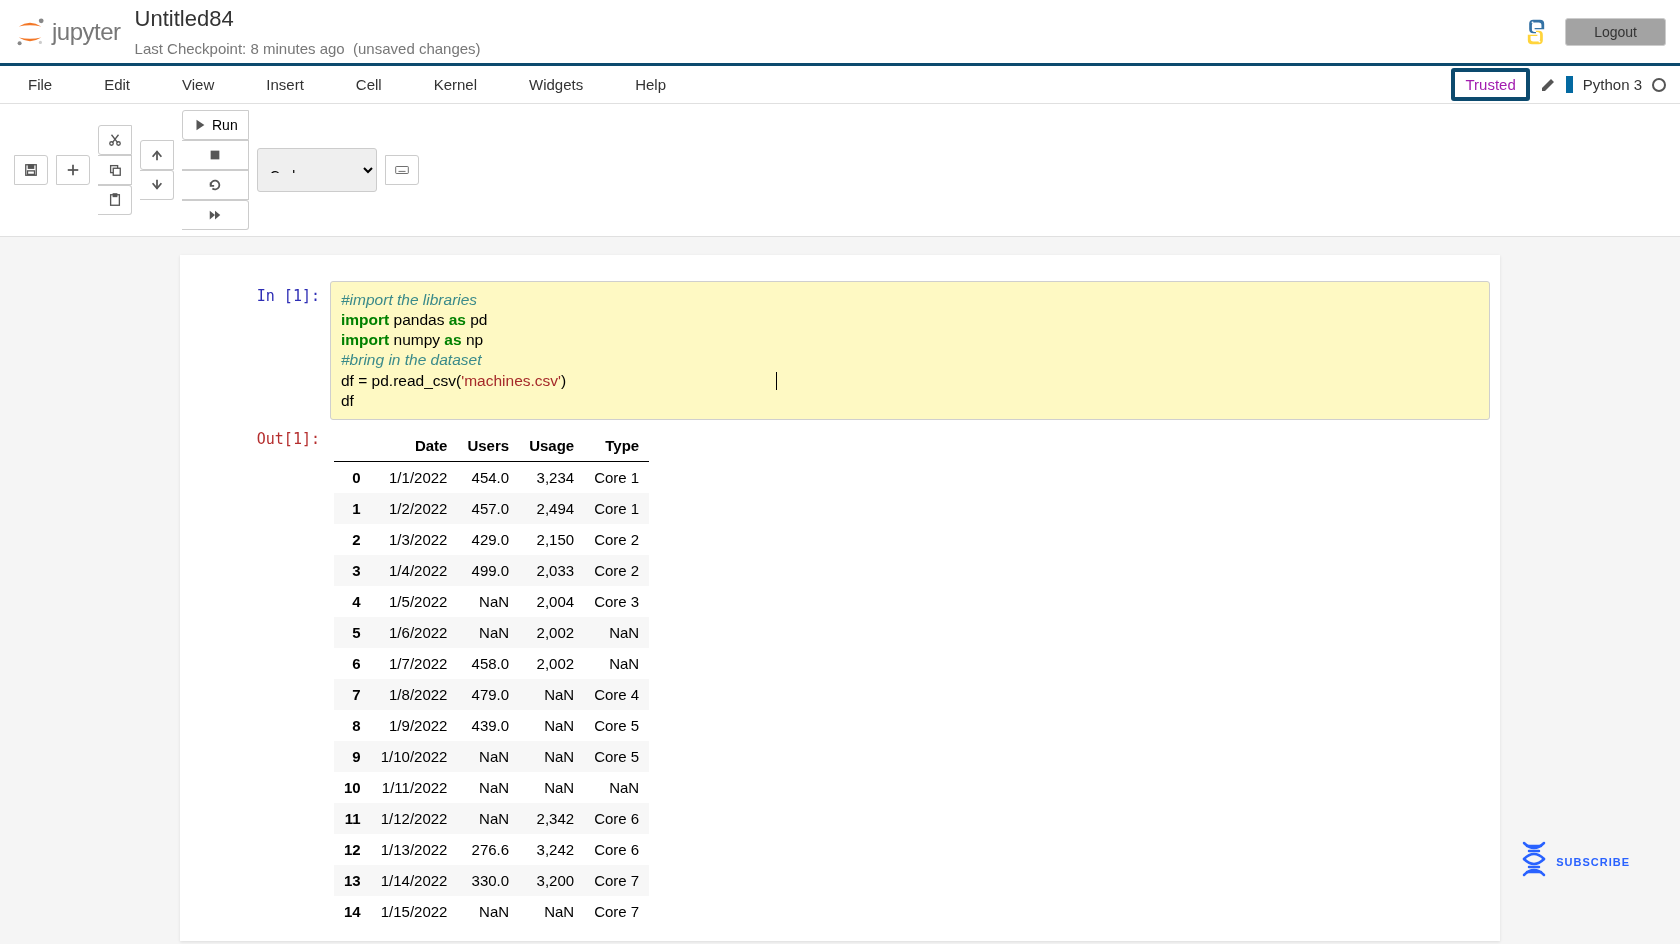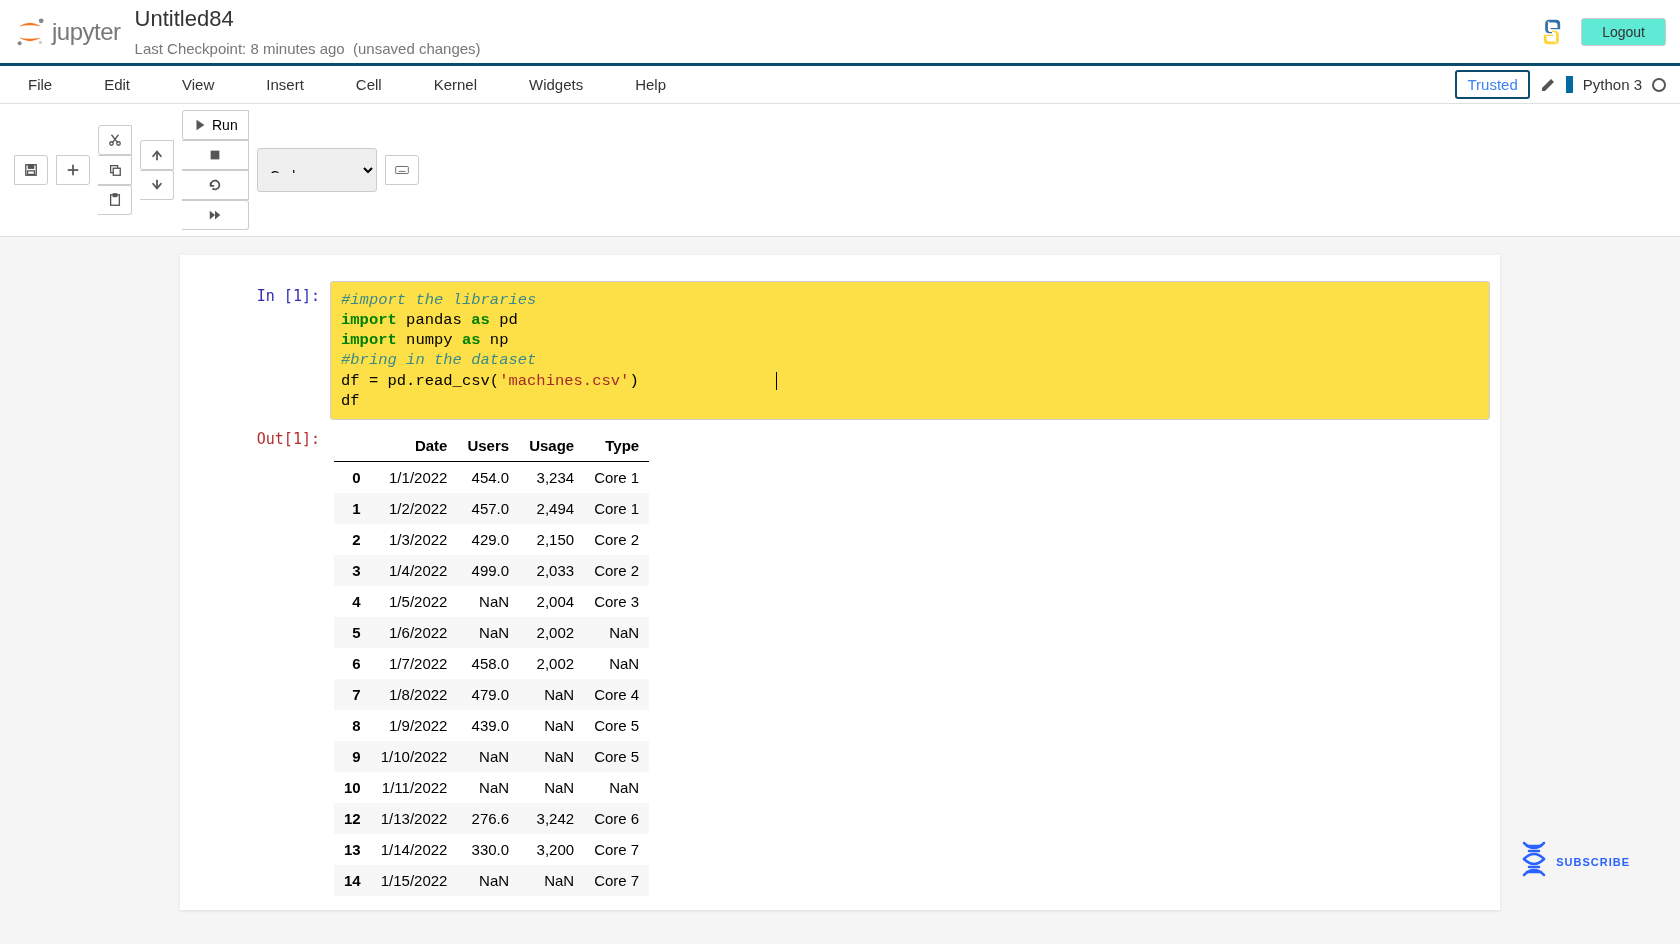--- a/index.html
+++ b/index.html
@@ -8,27 +8,27 @@
 
 .header { display: flex; align-items: center; padding: 6px 14px; border-bottom: 3px solid #0c4a6e; }
 .logo { display: flex; align-items: center; gap: 6px; margin-right: 14px; }
 .logo-svg { width: 32px; height: 32px; }
 .logo-text { font-size: 24px; color: #777; font-weight: 400; letter-spacing: -0.5px; }
 .title-area { display: flex; align-items: baseline; gap: 8px; flex-direction: column; }
 .notebook-title { font-size: 22px; color: #333; font-weight: 500; }
 .checkpoint { font-size: 15px; color: #777; }
 .spacer { flex: 1; }
 .python-logo { width: 30px; height: 30px; margin-right: 14px; }
-.logout-btn { border: 1px solid #ccc; background: #5eead4; padding: 5px 20px; border-radius: 3px; font-size: 14px; color: #333; cursor: pointer; }
+.logout-btn { border: 1px solid #ccc; background: #a3a3a3; padding: 5px 28px; border-radius: 3px; font-size: 14px; color: #333; cursor: pointer; }
 
 
 .menubar { display: flex; align-items: center; padding: 0 14px; border-bottom: 1px solid #e0e0e0; gap: 24px; }
 .menu-item { padding: 10px 14px; font-size: 15px; color: #333; cursor: pointer; }
 .menu-right { display: flex; align-items: center; gap: 10px; font-size: 15px; color: #555; }
-.trusted { border: 2px solid #0c4a6e; padding: 4px 10px; border-radius: 3px; color: #3b82f6; }
+.trusted { border: 4px solid #0c4a6e; padding: 4px 10px; border-radius: 3px; color: #a21caf; }
 .edit-icon { width: 16px; height: 16px; cursor: pointer; }
 .kernel-name { color: #333; border-left: 7px solid #0369a1; padding-left: 10px; }
 .kernel-indicator { width: 14px; height: 14px; border: 2px solid #555; border-radius: 50%; display: inline-block; }
 
 
 .toolbar { display: flex; align-items: center; padding: 6px 14px; border-bottom: 1px solid #e0e0e0; gap: 0; }
 .tbtn { border: 1px solid #ccc; background: #fff; padding: 5px 9px; font-size: 14px; cursor: pointer; display: flex; align-items: center; justify-content: center; min-width: 32px; height: 30px; border-radius: 3px; }
 .tbtn svg { width: 14px; height: 14px; }
 .tgroup { display: flex; margin-right: 8px; flex-direction: column; }
 .tgroup .tbtn { border-radius: 0; }
@@ -40,21 +40,21 @@
 
 
 .notebook-area { background: #f5f5f5; padding: 18px 0; min-height: 800px; }
 .notebook { background: #fff; max-width: 1320px; margin: 0 auto; box-shadow: 0 1px 3px rgba(0,0,0,0.1); padding: 26px 10px 10px 10px; }
 
 
 .cell { display: flex; margin-bottom: 4px; }
 .prompt-col { width: 140px; text-align: right; padding: 6px 10px 0 0; font-family: "Menlo", "Monaco", monospace; font-size: 15px; flex-shrink: 0; }
 .prompt-in { color: #2e2eb5; }
 .prompt-out { color: #b52e2e; }
-.input-area { flex: 1; border: 1px solid #cfcfcf; background: #fde047; border-radius: 3px; padding: 8px 10px; font-family: Liberation Mono, monospace; font-size: 15.5px; line-height: 1.3; position: relative; }
+.input-area { flex: 1; border: 1px solid #cfcfcf; background: #fef9c3; border-radius: 3px; padding: 8px 10px; font-family: Liberation Sans, sans-serif; font-size: 15.5px; line-height: 1.3; position: relative; }
 .cursor-caret { position: absolute; width: 1px; height: 18px; background: #000; left: 445px; top: 90px; }
 
 .code-line { white-space: pre; }
 .c-comment { color: #3a8a8a; font-style: italic; }
 .c-keyword { color: #008000; font-weight: bold; }
 .c-plain { color: #000; }
 .c-string { color: #a52a2a; }
 
 .output-area { flex: 1; padding: 6px 0 0 4px; }
 
@@ -318,20 +318,27 @@
                 <td>Core 5</td>
               </tr>
               <tr>
                 <td class="idx-col">10</td>
                 <td>1/11/2022</td>
                 <td>NaN</td>
                 <td>NaN</td>
                 <td>NaN</td>
               </tr>
               <tr>
+                <td class="idx-col">11</td>
+                <td>1/12/2022</td>
+                <td>NaN</td>
+                <td>2,342</td>
+                <td>Core 6</td>
+              </tr>
+              <tr>
                 <td class="idx-col">12</td>
                 <td>1/13/2022</td>
                 <td>276.6</td>
                 <td>3,242</td>
                 <td>Core 6</td>
               </tr>
               <tr>
                 <td class="idx-col">13</td>
                 <td>1/14/2022</td>
                 <td>330.0</td>

